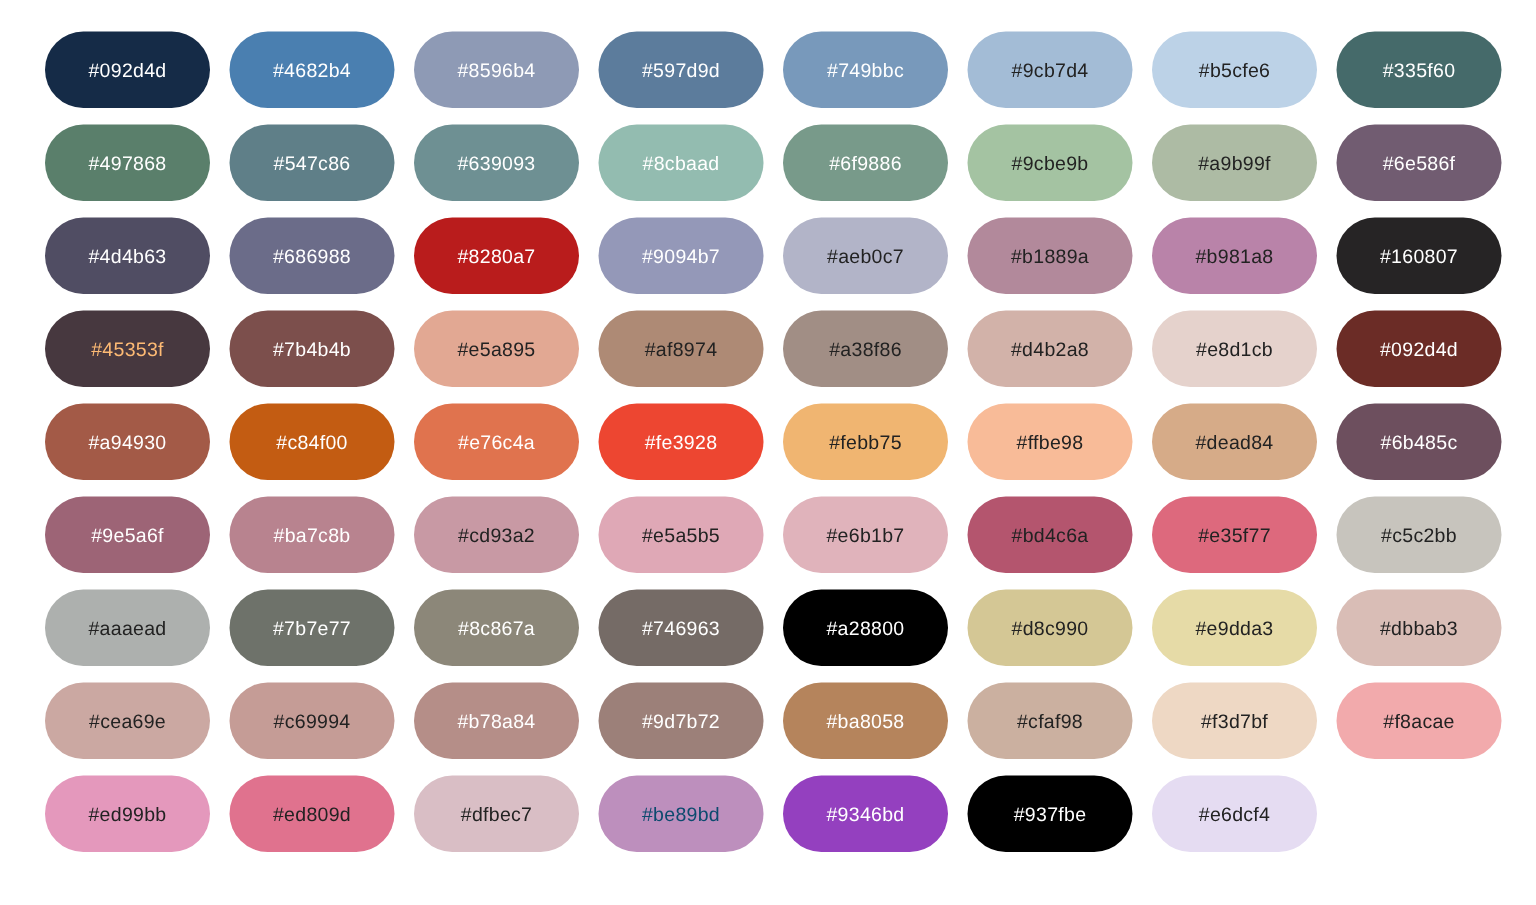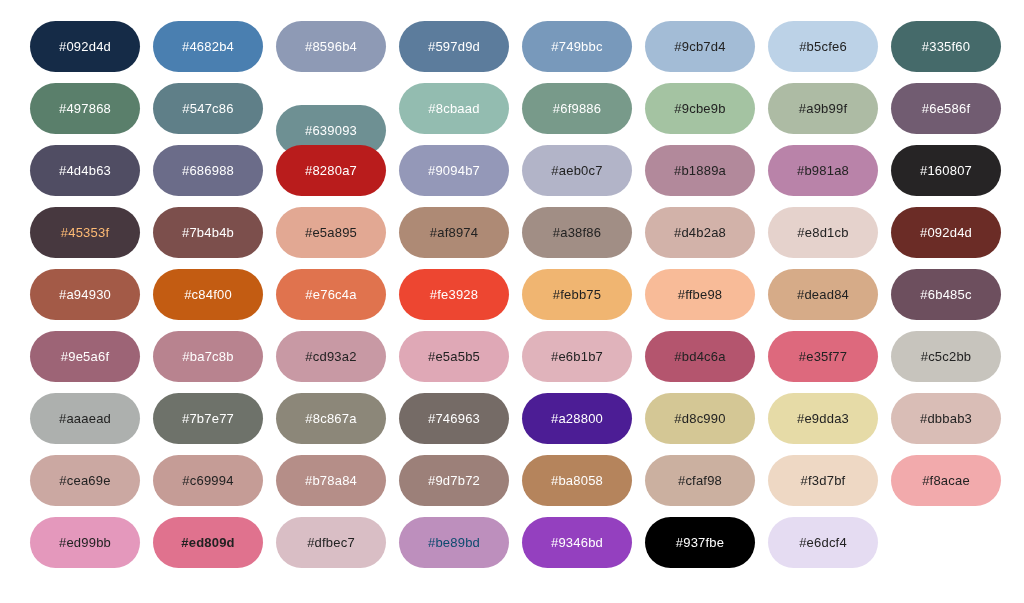--- a/index.html
+++ b/index.html
@@ -79,21 +79,21 @@
     </div>
     <div class="swatch" style="background: rgb(69, 106, 106);">
       <span class="swatch-label" style="color: rgb(255, 255, 255);">#335f60</span>
     </div>
     <div class="swatch" style="background: rgb(90, 127, 107);">
       <span class="swatch-label" style="color: rgb(255, 255, 255);">#497868</span>
     </div>
     <div class="swatch" style="background: rgb(95, 127, 136);">
       <span class="swatch-label" style="color: rgb(255, 255, 255);">#547c86</span>
     </div>
-    <div class="swatch" style="background: rgb(110, 144, 147); margin-top: 22px;">
+    <div class="swatch" style="background: rgb(110, 144, 147);">
       <span class="swatch-label" style="color: rgb(255, 255, 255);">#639093</span>
     </div>
     <div class="swatch" style="background: rgb(147, 188, 176);">
       <span class="swatch-label" style="color: rgb(255, 255, 255);">#8cbaad</span>
     </div>
     <div class="swatch" style="background: rgb(120, 154, 138);">
       <span class="swatch-label" style="color: rgb(255, 255, 255);">#6f9886</span>
     </div>
     <div class="swatch" style="background: rgb(164, 195, 162);">
       <span class="swatch-label" style="color: rgb(34, 34, 34);">#9cbe9b</span>
@@ -205,21 +205,21 @@
     </div>
     <div class="swatch" style="background: rgb(110, 114, 106);">
       <span class="swatch-label" style="color: rgb(255, 255, 255);">#7b7e77</span>
     </div>
     <div class="swatch" style="background: rgb(140, 135, 121);">
       <span class="swatch-label" style="color: rgb(255, 255, 255);">#8c867a</span>
     </div>
     <div class="swatch" style="background: rgb(117, 107, 102);">
       <span class="swatch-label" style="color: rgb(255, 255, 255);">#746963</span>
     </div>
-    <div class="swatch" style="background: #4c1d95;">
+    <div class="swatch" style="background: #000000;">
       <span class="swatch-label" style="color: rgb(255, 255, 255);">#a28800</span>
     </div>
     <div class="swatch" style="background: rgb(212, 199, 149);">
       <span class="swatch-label" style="color: rgb(34, 34, 34);">#d8c990</span>
     </div>
     <div class="swatch" style="background: rgb(230, 219, 167);">
       <span class="swatch-label" style="color: rgb(34, 34, 34);">#e9dda3</span>
     </div>
     <div class="swatch" style="background: rgb(217, 189, 182);">
       <span class="swatch-label" style="color: rgb(34, 34, 34);">#dbbab3</span>
@@ -245,21 +245,21 @@
     <div class="swatch" style="background: rgb(238, 216, 196);">
       <span class="swatch-label" style="color: rgb(34, 34, 34);">#f3d7bf</span>
     </div>
     <div class="swatch" style="background: rgb(242, 170, 172);">
       <span class="swatch-label" style="color: rgb(34, 34, 34);">#f8acae</span>
     </div>
     <div class="swatch" style="background: rgb(228, 152, 188);">
       <span class="swatch-label" style="color: rgb(34, 34, 34);">#ed99bb</span>
     </div>
     <div class="swatch" style="background: rgb(224, 114, 142);">
-      <span class="swatch-label" style="color: rgb(34, 34, 34); font-weight: bold;">#ed809d</span>
+      <span class="swatch-label" style="color: rgb(34, 34, 34);">#ed809d</span>
     </div>
     <div class="swatch" style="background: rgb(217, 190, 197);">
       <span class="swatch-label" style="color: rgb(34, 34, 34);">#dfbec7</span>
     </div>
     <div class="swatch" style="background: rgb(189, 143, 189);">
       <span class="swatch-label" style="color: #0c4a6e;">#be89bd</span>
     </div>
     <div class="swatch" style="background: rgb(148, 64, 191);">
       <span class="swatch-label" style="color: rgb(255, 255, 255);">#9346bd</span>
     </div>

